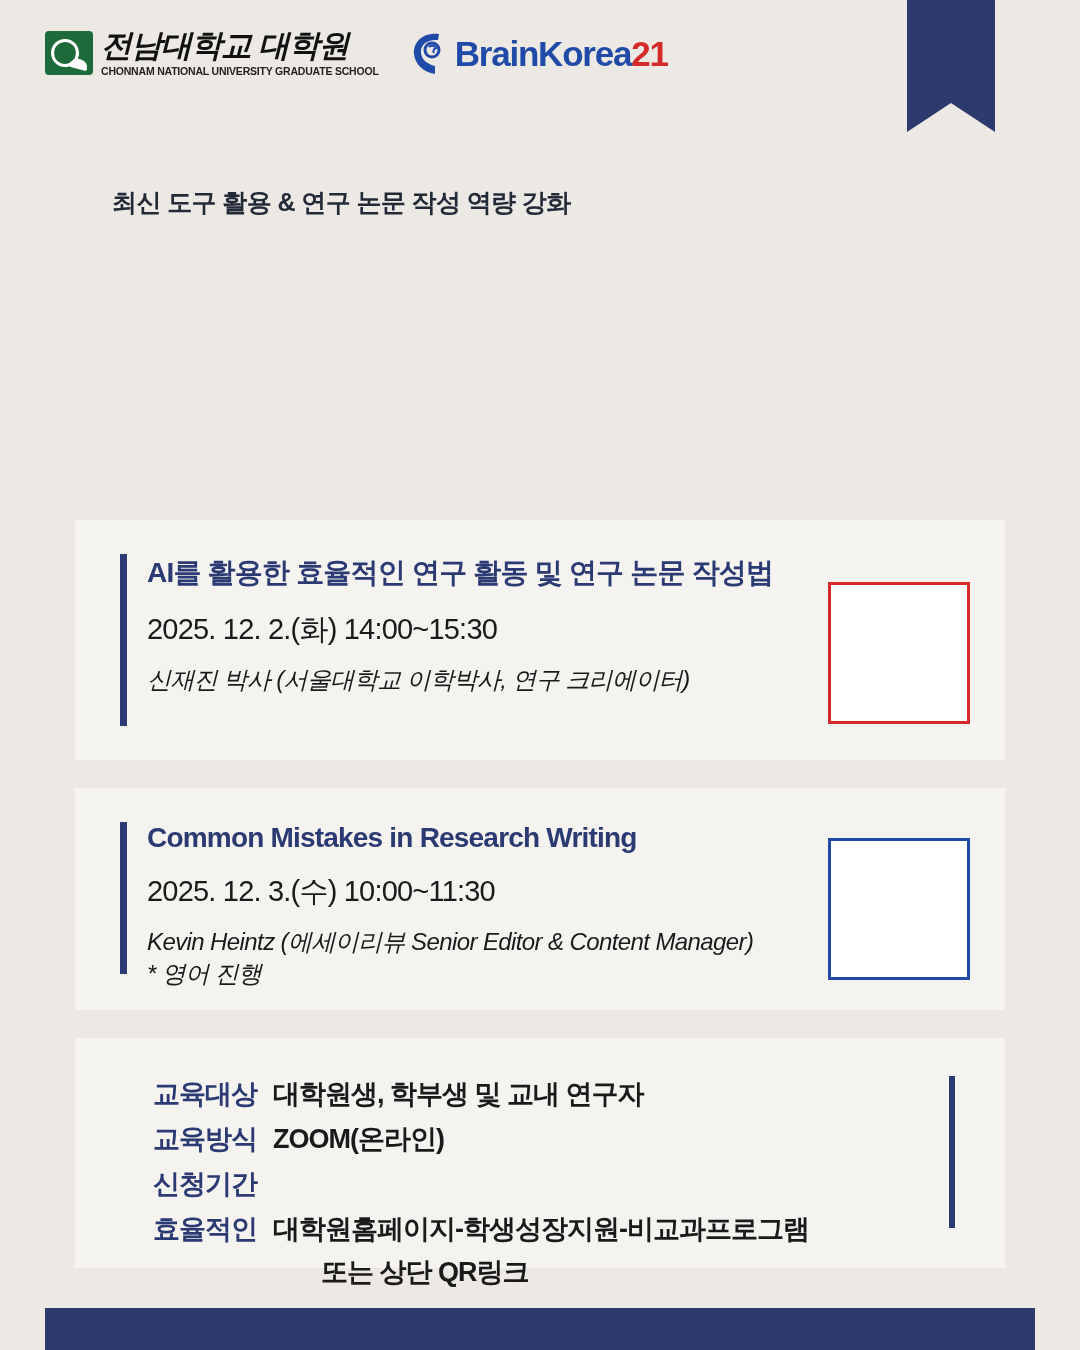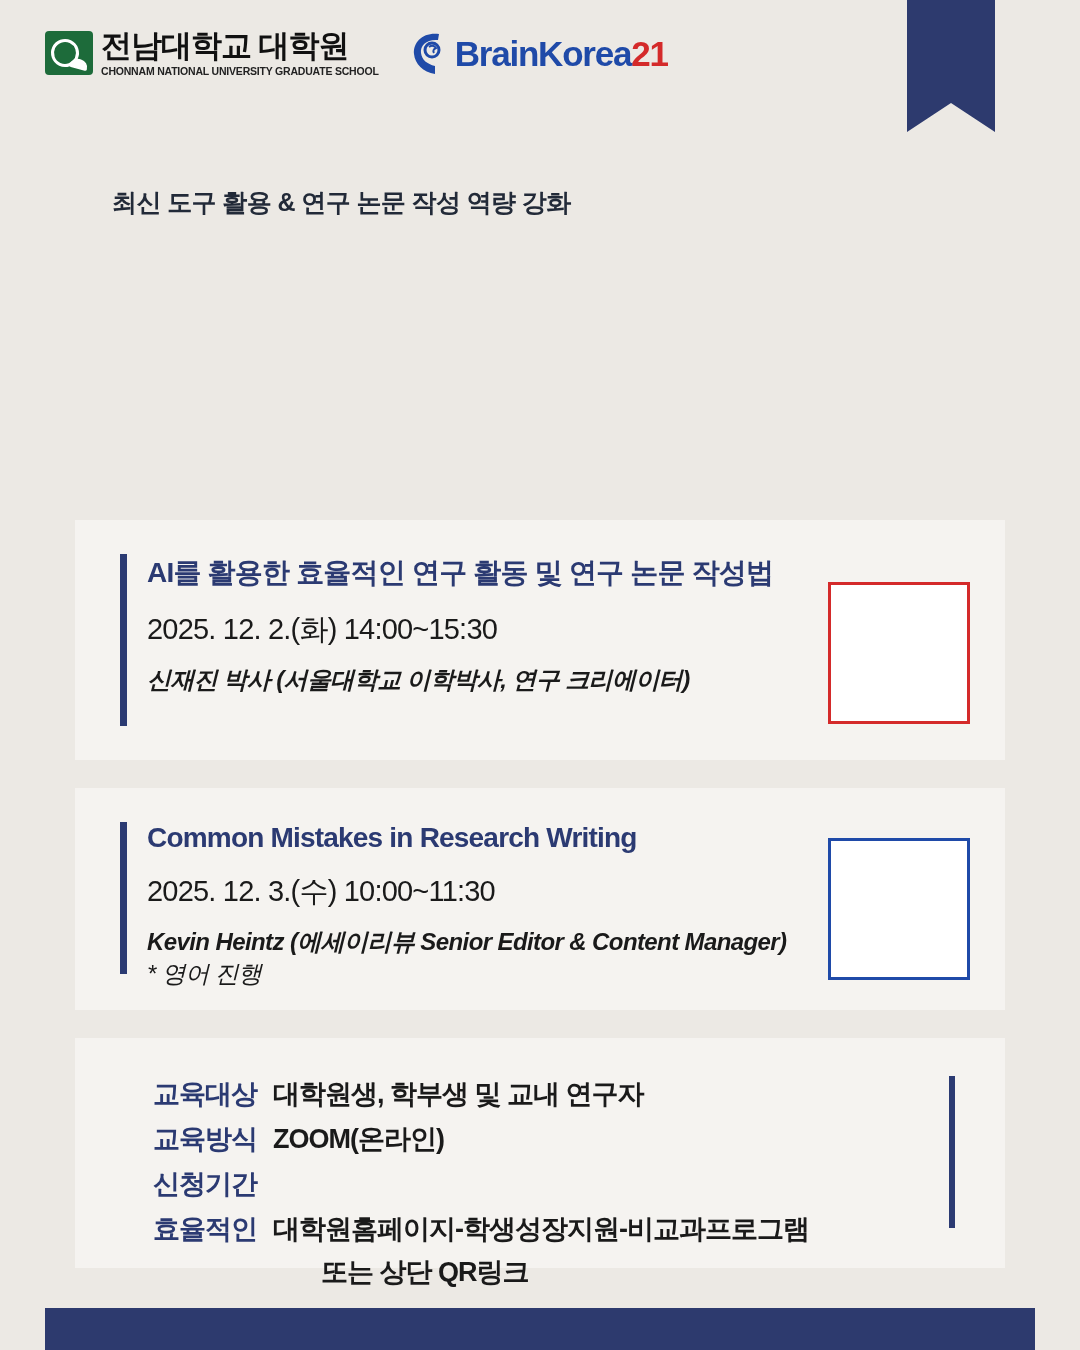--- a/index.html
+++ b/index.html
@@ -64,20 +64,21 @@
     display: flex;
     flex-direction: column;
     justify-content: center;
     line-height: 1;
   }
   .cnu-kr {
     font-size: 31px;
     font-weight: 800;
     color: #111111;
     letter-spacing: -1px;
+    font-style: italic;
   }
   .cnu-en {
     font-size: 10.5px;
     font-weight: 700;
     color: #222222;
     letter-spacing: -0.2px;
     margin-top: 5px;
   }
 
   .bk21 {
@@ -178,21 +179,20 @@
     color: #1a1a1a;
     letter-spacing: -0.8px;
     margin-bottom: 14px;
   }
   .sess-speaker {
     font-size: 24px;
     font-style: italic;
     color: #1a1a1a;
     letter-spacing: -0.6px;
     line-height: 1.35;
-    font-weight: bold;
   }
   .sess-note {
     font-size: 24px;
     font-style: italic;
     color: #1a1a1a;
     letter-spacing: -0.6px;
   }
 
   
   .qr {

